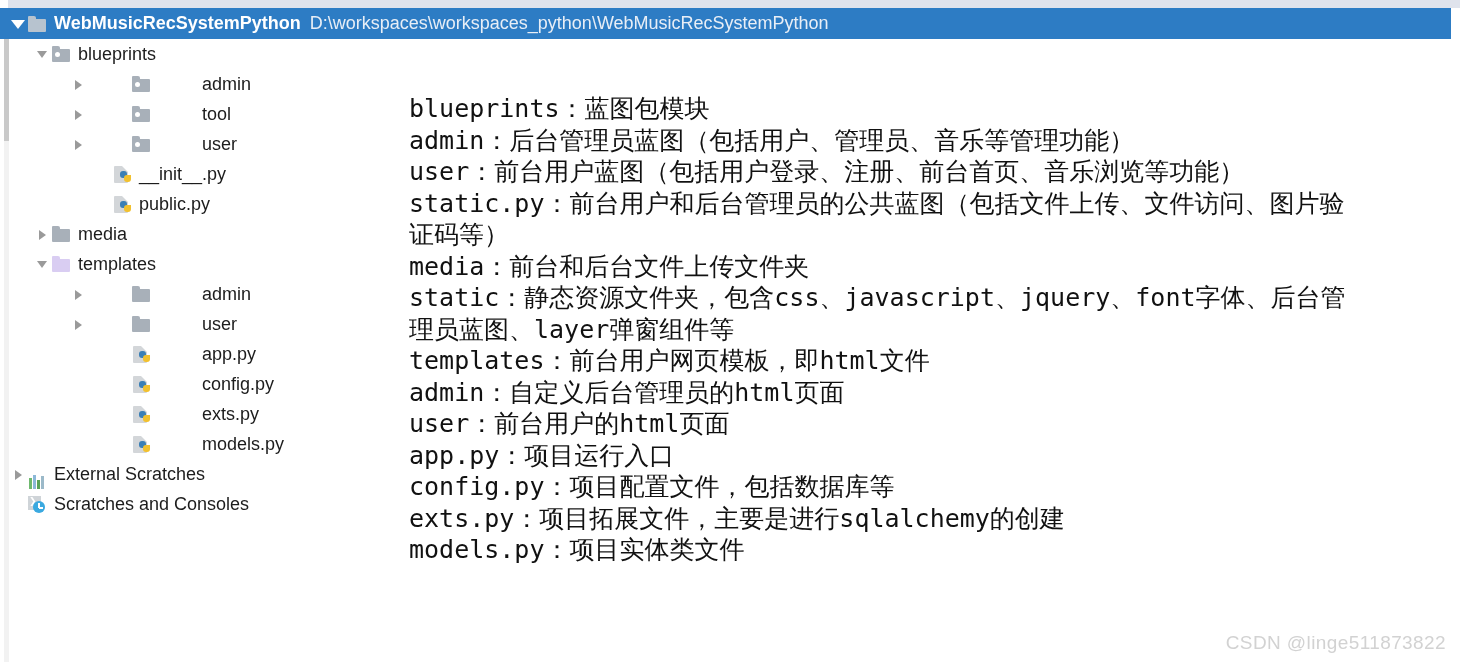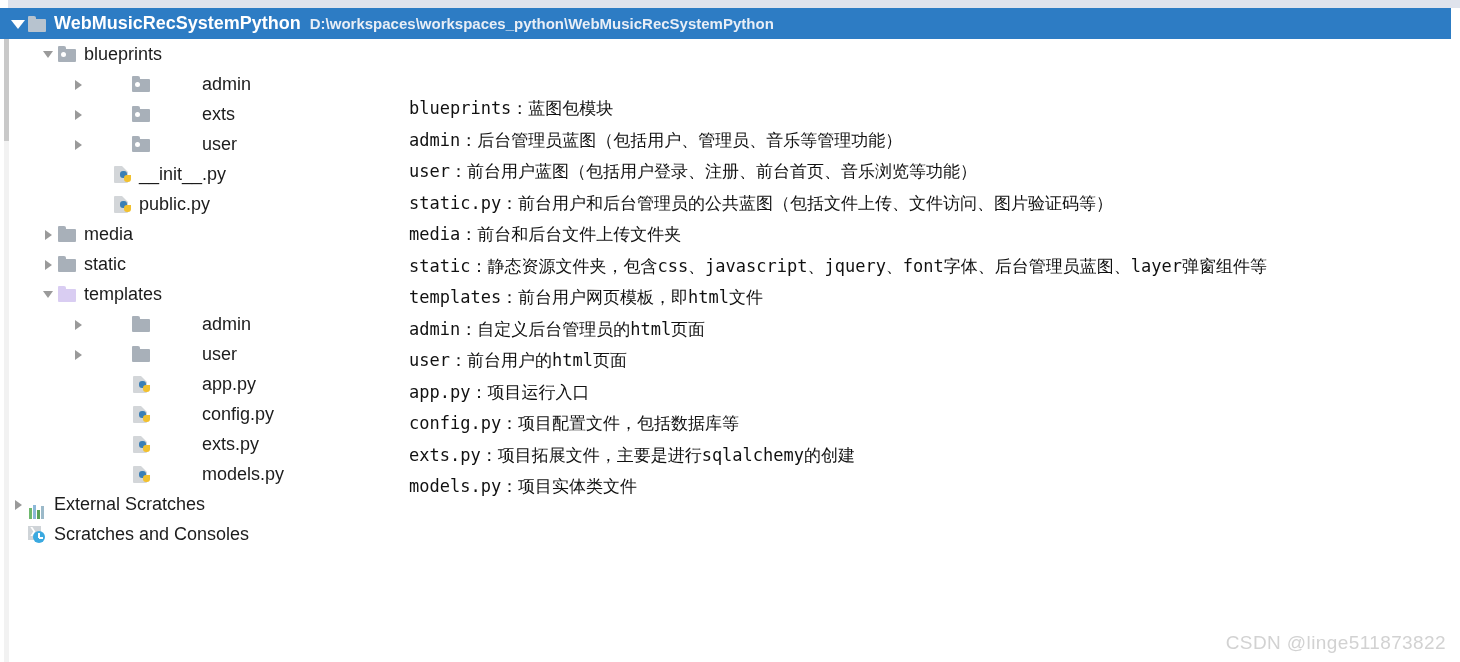--- a/index.html
+++ b/index.html
@@ -69,24 +69,24 @@
     background: #2d7cc4;
     color: #ffffff;
     font-weight: bold;
     width: 1451px;
     height: 31px;
     margin-left: -9px;
     padding-left: 9px;
     box-sizing: border-box;
   }
   .row.header-row .path {
-    font-weight: bold;
+    font-weight: normal;
     color: #e8eef6;
     margin-left: 9px;
-    font-size: 15px;
+    font-size: 18px;
   }
 
   
   .arrow {
     width: 18px;
     flex: 0 0 18px;
     display: inline-block;
     text-align: center;
     position: relative;
   }
@@ -221,34 +221,34 @@
   .scratch-clock::before {
     content: "";
     position: absolute;
     left: 6px; top: 6px;
     width: 4px; height: 1.5px;
     background: #ffffff;
   }
 
   
   .ind1 { padding-left: 0px; }
-  .ind2 { padding-left: 30px; }
+  .ind2 { padding-left: 24px; }
   .ind3 { padding-left: 60px; gap: 44px; }
   .ind4 { padding-left: 85px; }
 
   
   #description {
     position: absolute;
     left: 409px;
     top: 93px;
     width: 960px;
   }
   #description .dline {
     font-family: "DejaVu Sans Mono", "Liberation Mono", monospace;
-    font-size: 17px;
+    font-size: 25px;
     line-height: 31.5px;
     color: #111111;
     white-space: pre-wrap;
     letter-spacing: 0px;
   }
 
   
   #watermark {
     position: absolute;
     right: 14px;
@@ -303,21 +303,21 @@
     <span class="label">admin</span>
   </div>
 
   <div class="row ind3">
     <span class="arrow right"><i></i></span>
     <span class="icon pkg">
       <span class="folder-tab"></span>
         <span class="folder-body"></span>
         <span class="folder-dot"></span>
     </span>
-    <span class="label">exts</span>
+    <span class="label">tool</span>
   </div>
 
   <div class="row ind3">
     <span class="arrow right"><i></i></span>
     <span class="icon pkg">
       <span class="folder-tab"></span>
         <span class="folder-body"></span>
         <span class="folder-dot"></span>
     </span>
     <span class="label">user</span>
@@ -347,28 +347,20 @@
 
   <div class="row ind2">
     <span class="arrow right"><i></i></span>
     <span class="icon">
       <span class="folder-tab"></span>
         <span class="folder-body"></span>
     </span>
     <span class="label">media</span>
   </div>
 
-  <div class="row ind2">
-    <span class="arrow right"><i></i></span>
-    <span class="icon">
-      <span class="folder-tab"></span>
-        <span class="folder-body"></span>
-    </span>
-    <span class="label">static</span>
-  </div>
 
   <div class="row ind2">
     <span class="arrow down"><i></i></span>
     <span class="icon purple">
       <span class="folder-tab"></span>
         <span class="folder-body"></span>
     </span>
     <span class="label">templates</span>
   </div>
 

